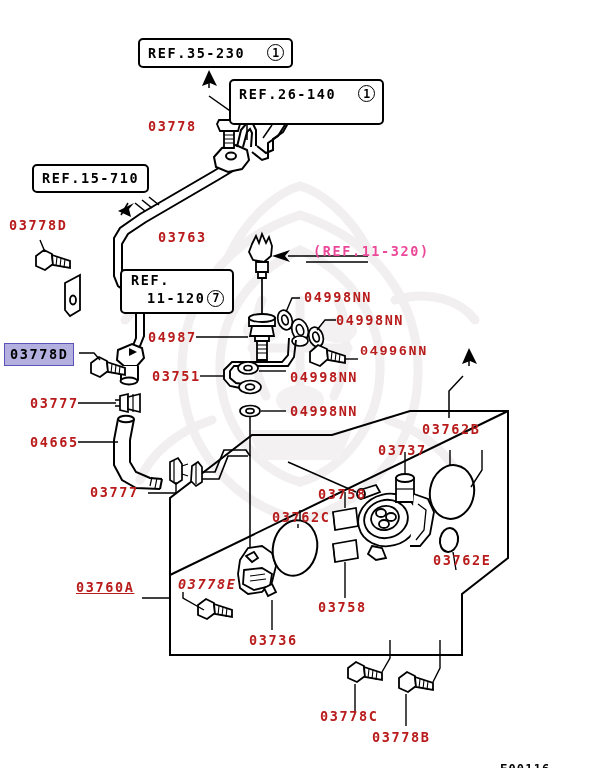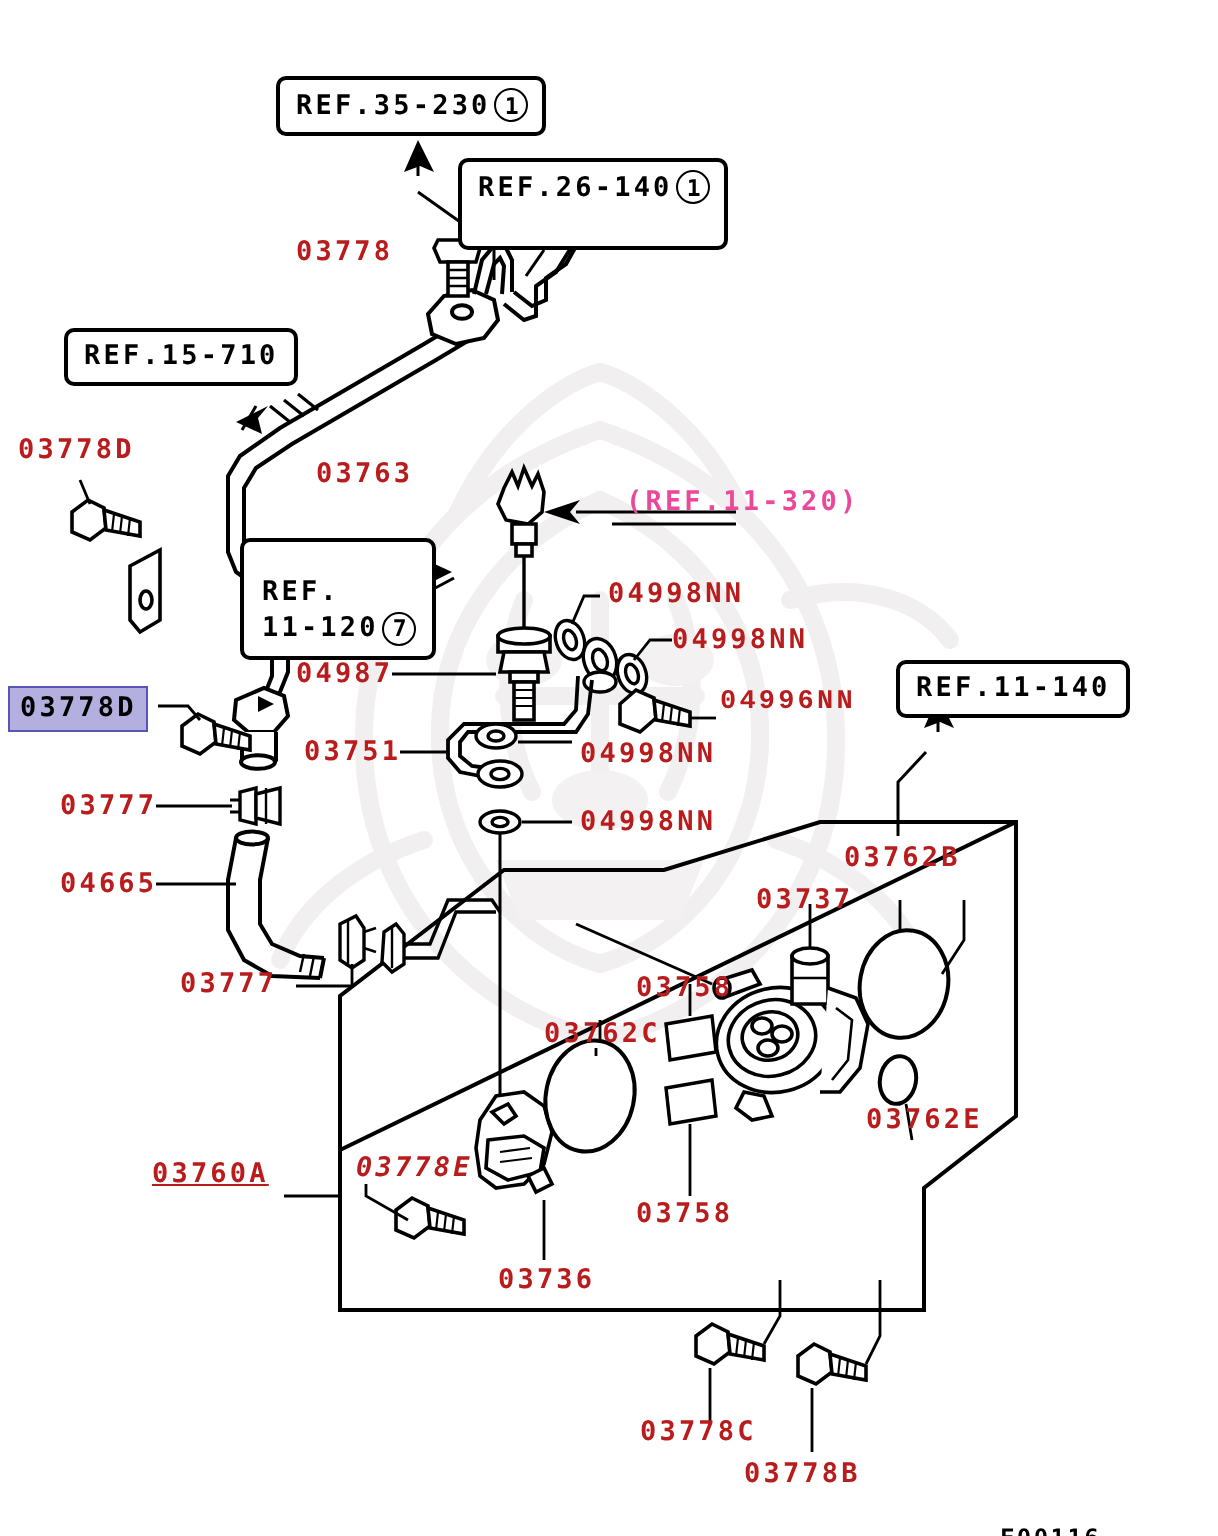--- a/index.html
+++ b/index.html
@@ -39,20 +39,21 @@
     background: #fff;
     font-family: "DejaVu Sans Mono", "Liberation Mono", monospace;
     font-size: 13.5px;
     font-weight: bold;
     letter-spacing: 1.6px;
     color: #000;
     white-space: nowrap;
     display: flex;
     align-items: center;
     box-sizing: border-box;
+    gap: 20px;
   }
   .refbox.two-line {
     display: block;
     line-height: 1.35;
   }
   .circnum {
     display: inline-flex;
     align-items: center;
     justify-content: center;
     width: 17px;
@@ -475,31 +476,28 @@
 
   <div class="refbox" style="left:229px; top:79px; padding:4px 7px 21px 8px;">
     <span>REF.26-140</span>
     <span class="circnum">1</span>
   </div>
 
   <div class="refbox" style="left:32px; top:164px; padding:4px 8px 5px 8px;">
     <span>REF.15-710</span>
   </div>
 
-  <div class="refbox two-line" style="left:120px; top:269px; padding:16px 8px 5px 9px;">
+  <div class="refbox two-line" style="left:120px; top:269px; padding:0 8px 5px 9px;">
     <div>REF.</div>
-    <div style="display:flex; align-items:center;">
+    <div style="display:flex; align-items:center;margin-left:16px;">
       <span>11-120</span>
       <span class="circnum">7</span>
     </div>
   </div>
 
-  <div class="refbox" style="left:448px; top:330px; padding:4px 8px 5px 8px;">
-    <span>REF.11-140</span>
-  </div>
 
   <div class="plain-ref" style="left:313px; top:243px;">(REF.11-320)</div>
 
   <div class="highlight" style="left:4px; top:343px;">03778D</div>
 
   <div class="lbl" style="left:148px; top:120px;">03778</div>
   <div class="lbl" style="left:158px; top:231px;">03763</div>
   <div class="lbl" style="left:9px;   top:219px;">03778D</div>
   <div class="lbl" style="left:148px; top:331px;">04987</div>
   <div class="lbl" style="left:152px; top:370px;">03751</div>

